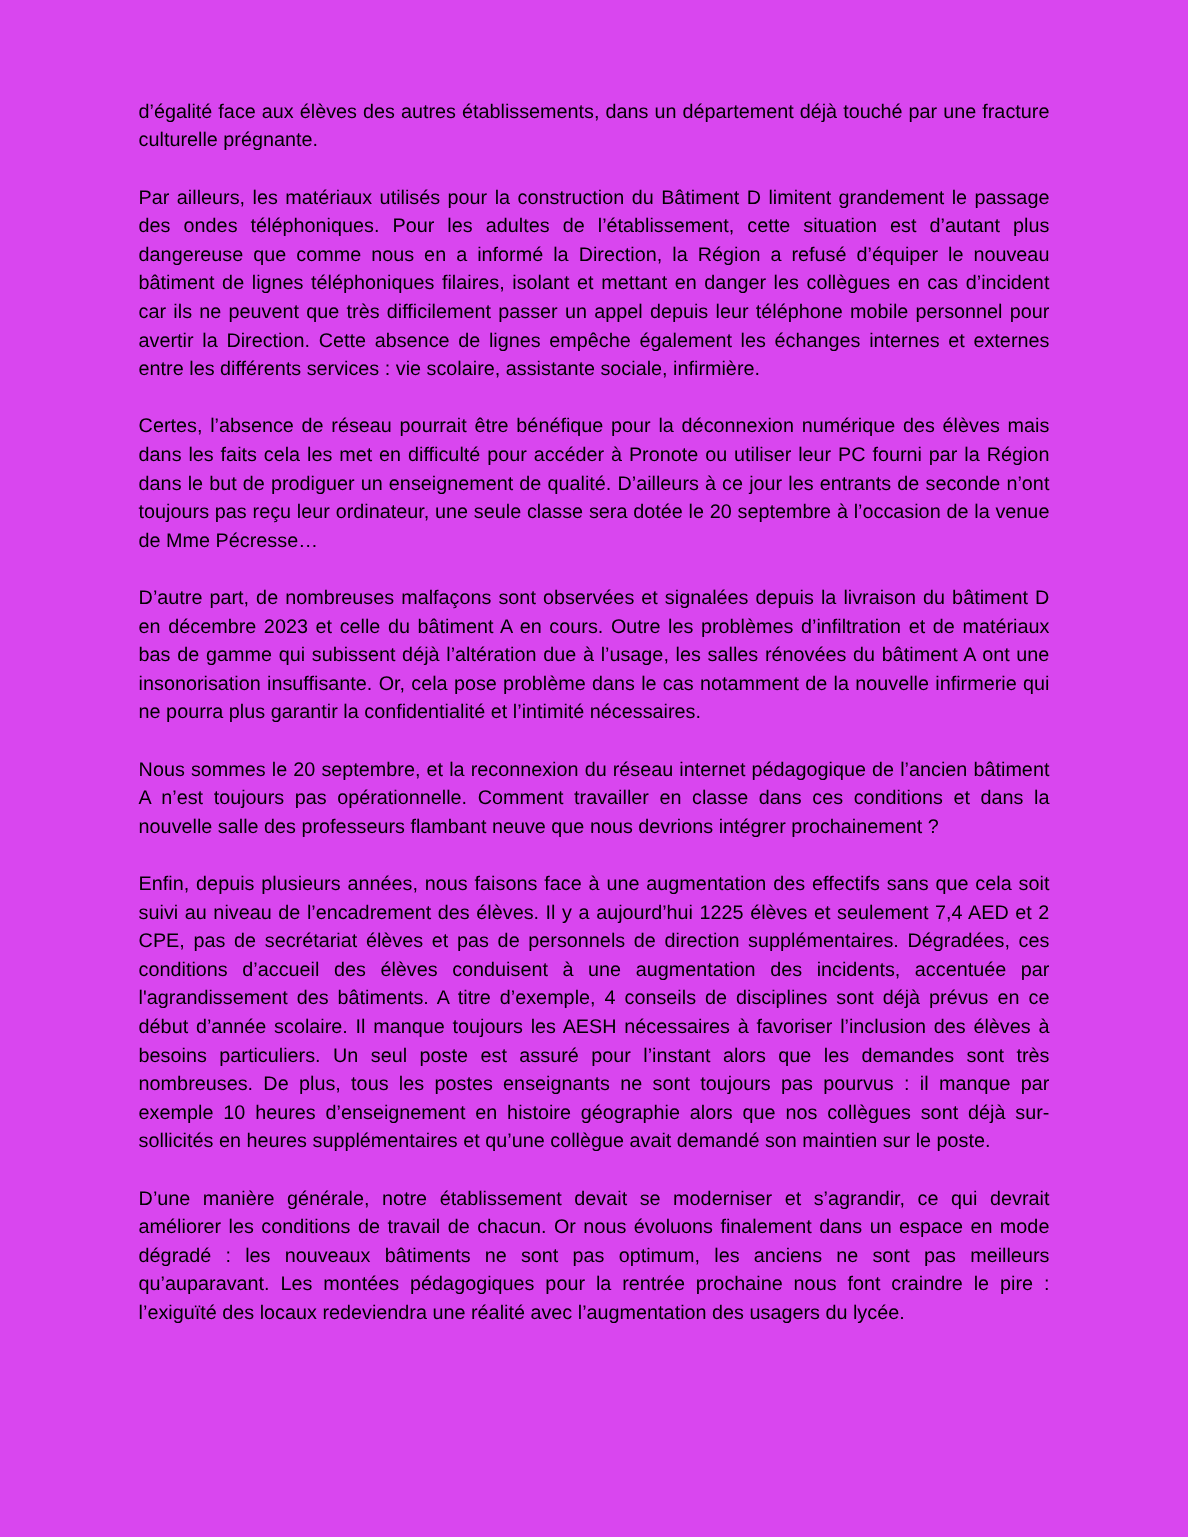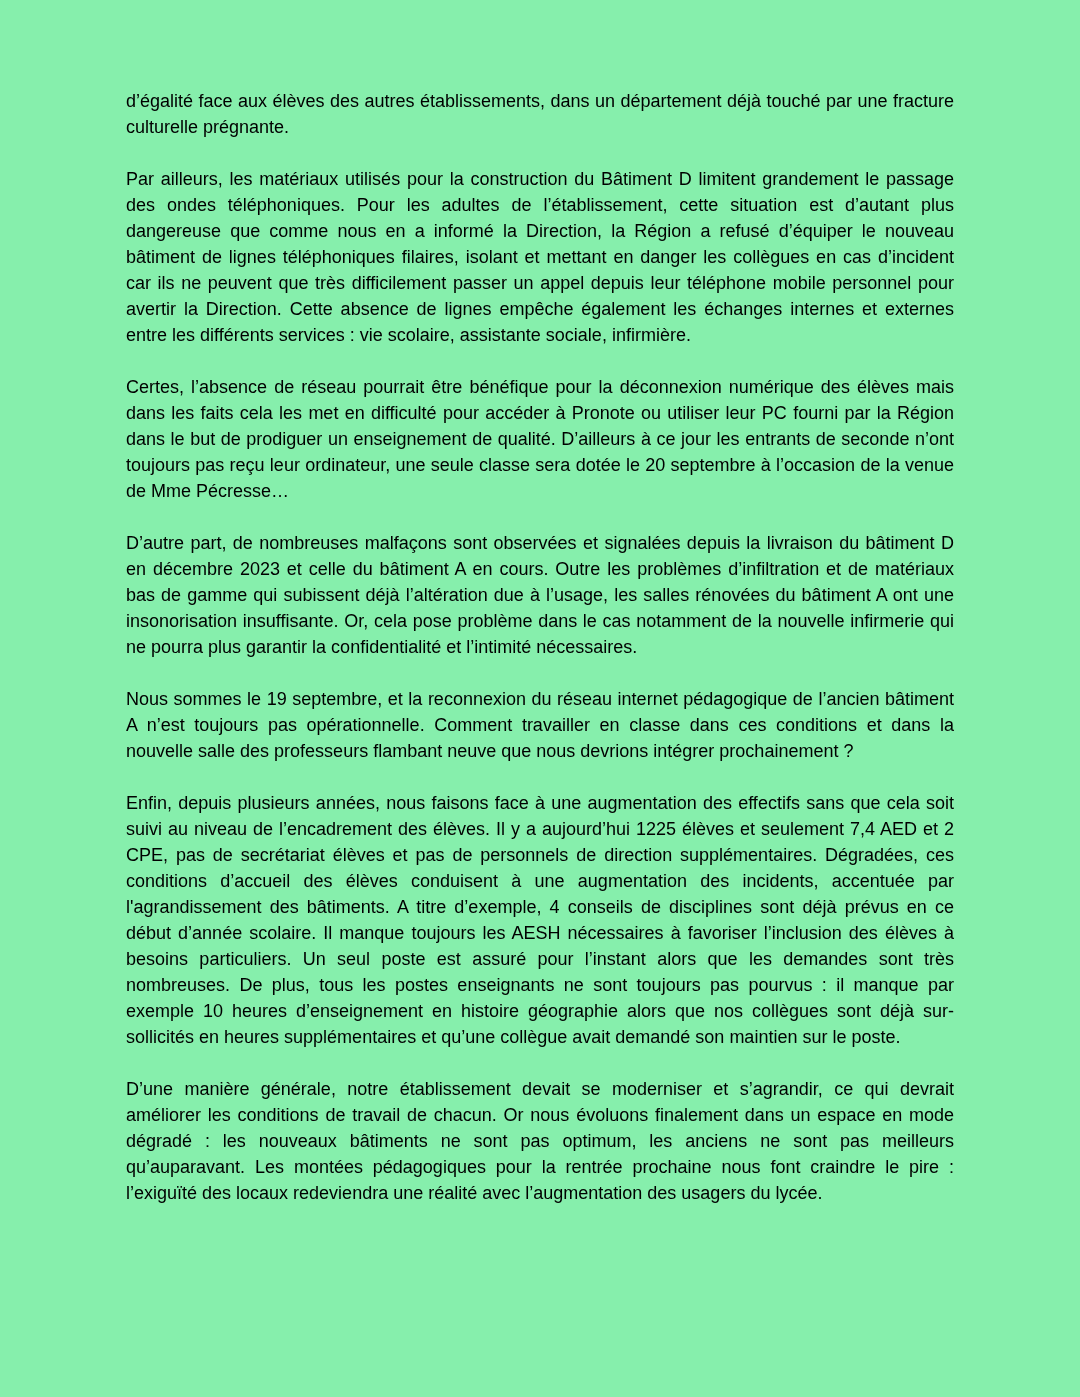--- a/index.html
+++ b/index.html
@@ -5,21 +5,21 @@
   html, body {
     margin: 0;
     padding: 0;
     background: #ffffff;
   }
   .page {
     position: relative;
     width: 1080px;
     height: 1397px;
     box-sizing: border-box;
-    background: #86efac;
+    background: #d946ef;
     padding: 88px 60px 0 126px;
     overflow: hidden;
   }
   .text-block {
     width: 828px;
   }
   p.doc-par {
     margin: 0 0 26px 0;
     font-family: "Liberation Sans", "DejaVu Sans", sans-serif;
     font-size: 18px;
@@ -34,17 +34,17 @@
 </style>
 </head>
 <body>
 
 <div class="page">
   <div class="text-block">
     <p class="doc-par">d’égalité face aux élèves des autres établissements, dans un département déjà touché par une fracture culturelle prégnante.</p>
     <p class="doc-par">Par ailleurs, les matériaux utilisés pour la construction du Bâtiment D limitent grandement le passage des ondes téléphoniques. Pour les adultes de l’établissement, cette situation est d’autant plus dangereuse que comme nous en a informé la Direction, la Région a refusé d’équiper le nouveau bâtiment de lignes téléphoniques filaires, isolant et mettant en danger les collègues en cas d’incident car ils ne peuvent que très difficilement passer un appel depuis leur téléphone mobile personnel pour avertir la Direction. Cette absence de lignes empêche également les échanges internes et externes entre les différents services : vie scolaire, assistante sociale, infirmière.</p>
     <p class="doc-par">Certes, l’absence de réseau pourrait être bénéfique pour la déconnexion numérique des élèves mais dans les faits cela les met en difficulté pour accéder à Pronote ou utiliser leur PC fourni par la Région dans le but de prodiguer un enseignement de qualité. D’ailleurs à ce jour les entrants de seconde n’ont toujours pas reçu leur ordinateur, une seule classe sera dotée le 20 septembre à l’occasion de la venue de Mme Pécresse…</p>
     <p class="doc-par">D’autre part, de nombreuses malfaçons sont observées et signalées depuis la livraison du bâtiment D en décembre 2023 et celle du bâtiment A en cours. Outre les problèmes d’infiltration et de matériaux bas de gamme qui subissent déjà l’altération due à l’usage, les salles rénovées du bâtiment A ont une insonorisation insuffisante. Or, cela pose problème dans le cas notamment de la nouvelle infirmerie qui ne pourra plus garantir la confidentialité et l’intimité nécessaires.</p>
-    <p class="doc-par">Nous sommes le 19 septembre, et la reconnexion du réseau internet pédagogique de l’ancien bâtiment A n’est toujours pas opérationnelle. Comment travailler en classe dans ces conditions et dans la nouvelle salle des professeurs flambant neuve que nous devrions intégrer prochainement ?</p>
+    <p class="doc-par">Nous sommes le 20 septembre, et la reconnexion du réseau internet pédagogique de l’ancien bâtiment A n’est toujours pas opérationnelle. Comment travailler en classe dans ces conditions et dans la nouvelle salle des professeurs flambant neuve que nous devrions intégrer prochainement ?</p>
     <p class="doc-par">Enfin, depuis plusieurs années, nous faisons face à une augmentation des effectifs sans que cela soit suivi au niveau de l’encadrement des élèves. Il y a aujourd’hui 1225 élèves et seulement 7,4 AED et 2 CPE, pas de secrétariat élèves et pas de personnels de direction supplémentaires. Dégradées, ces conditions d’accueil des élèves conduisent à une augmentation des incidents,  accentuée par l'agrandissement des bâtiments. A titre d’exemple, 4 conseils de disciplines sont déjà prévus en ce début d’année scolaire. Il manque toujours les AESH nécessaires à favoriser l’inclusion des élèves à besoins particuliers. Un seul poste est assuré pour l’instant alors que les demandes sont très nombreuses. De plus, tous les postes enseignants ne sont toujours pas pourvus : il manque par exemple 10 heures d’enseignement en histoire géographie alors que nos collègues sont déjà sur-sollicités en heures supplémentaires et qu’une collègue avait demandé son maintien sur le poste.</p>
     <p class="doc-par">D’une manière générale, notre établissement devait se moderniser et s’agrandir, ce qui devrait améliorer les conditions de travail de chacun. Or nous évoluons finalement dans un espace  en mode dégradé : les nouveaux bâtiments ne sont pas optimum, les anciens ne sont pas meilleurs qu’auparavant. Les montées pédagogiques pour la rentrée prochaine nous font craindre le pire : l’exiguïté des locaux redeviendra une réalité avec l’augmentation des usagers du lycée.</p>
   </div>
 </div>
 
 </body></html>

